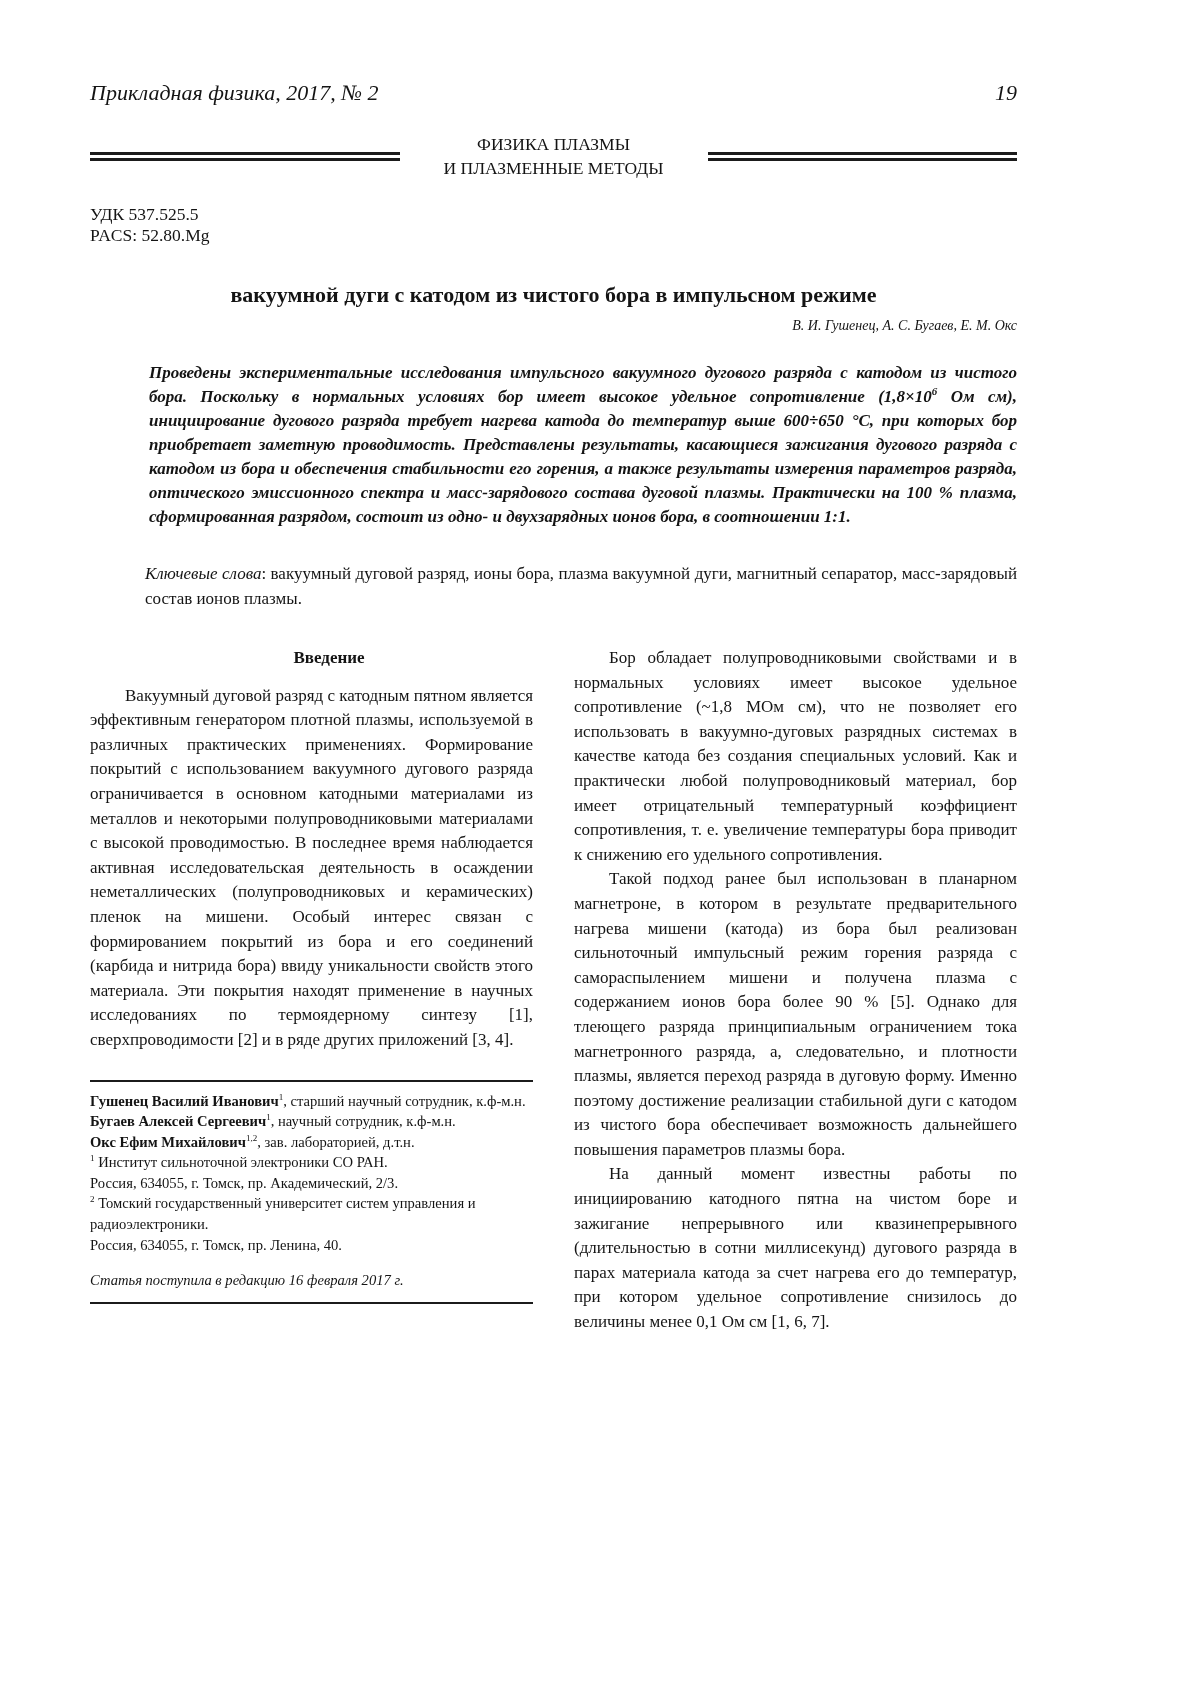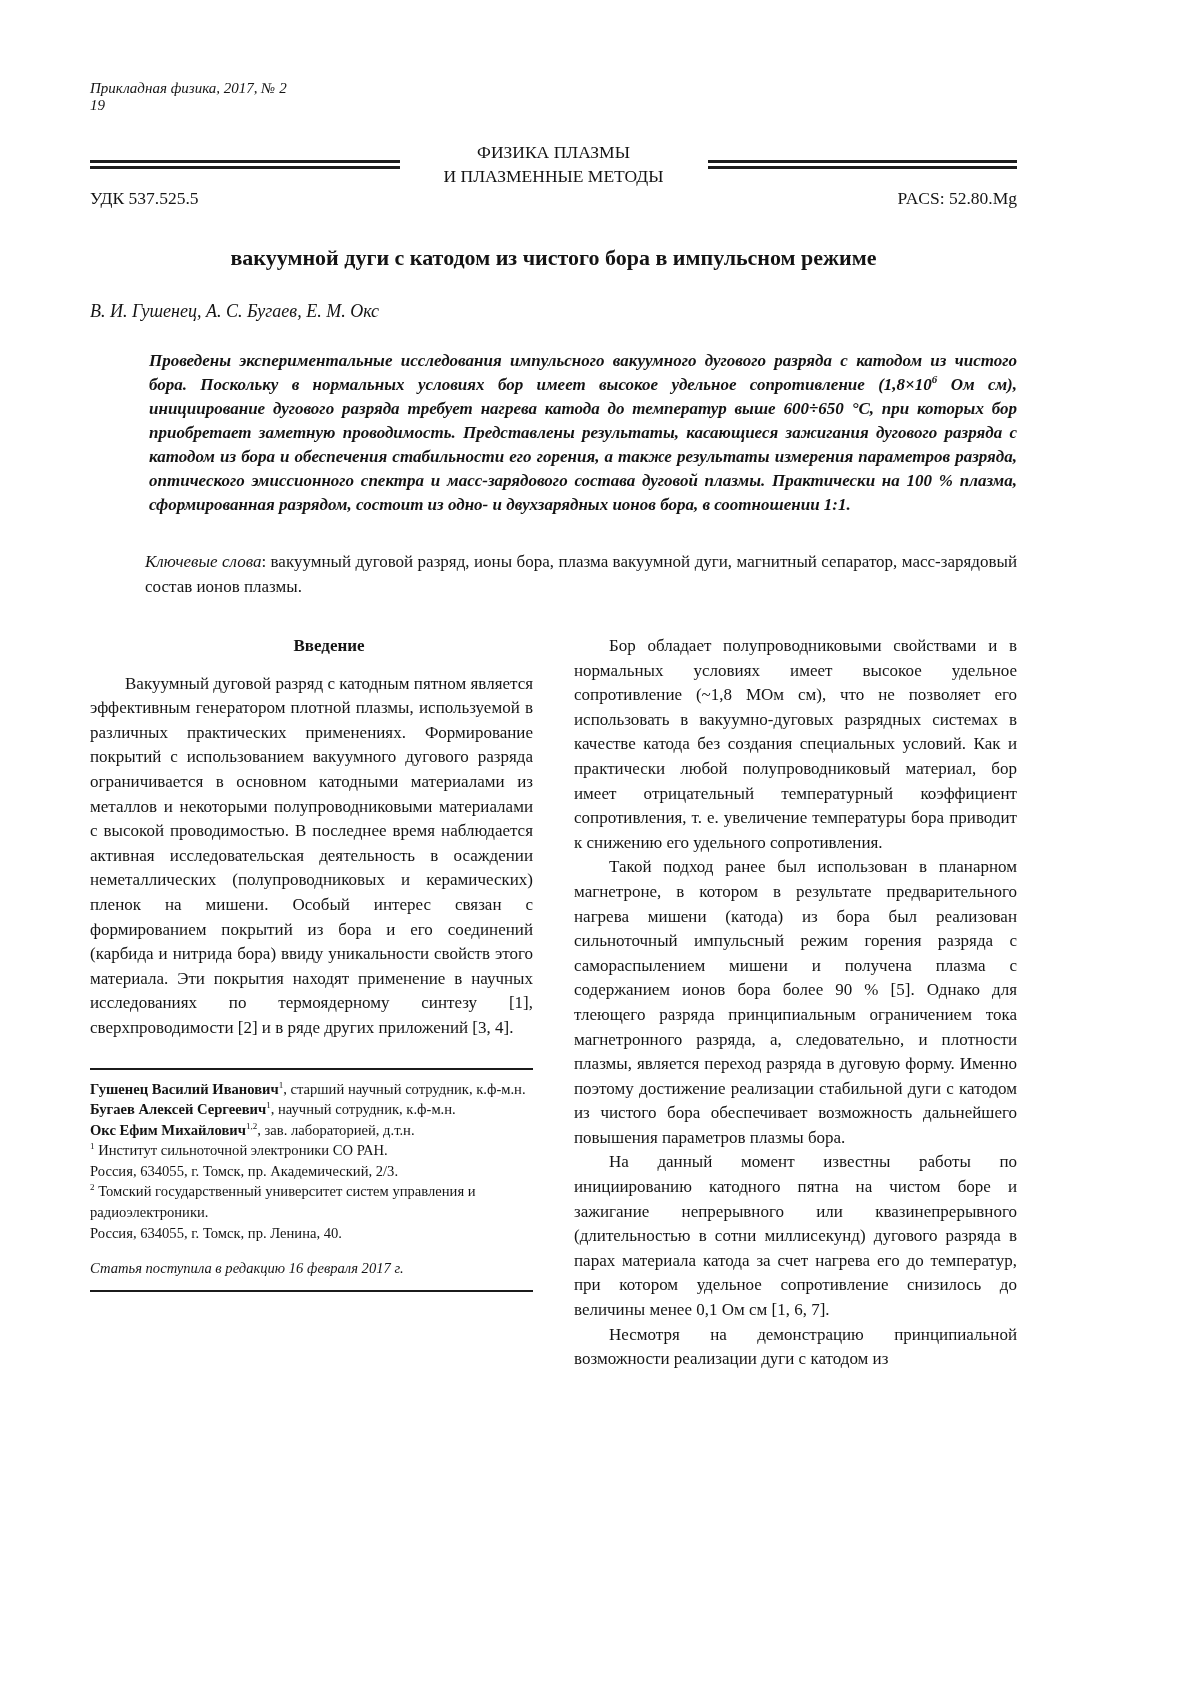--- a/index.html
+++ b/index.html
@@ -5,32 +5,32 @@
   * { margin: 0; padding: 0; box-sizing: border-box; }
   html, body { background: #ffffff; }
   body {
     width: 1200px; height: 1698px;
     position: relative; overflow: hidden;
     font-family: "Liberation Serif", "DejaVu Serif", serif;
     color: #141414;
   }
   .page { position: absolute; left: 90px; top: 80px; width: 927px; }
 
-  .header-row { display: flex; align-items: baseline; font-size: 15px; flex-direction: column; }
+  .header-row { display: flex; justify-content: space-between; align-items: baseline; font-size: 22px; }
   .journal-ref { font-style: italic; }
   .page-num { font-style: italic; }
 
   .banner { display: flex; align-items: center; margin-top: 27px; }
   .banner-rule { flex: 1 1 auto; height: 9px; border-top: 3px solid #1b1b1b; border-bottom: 3px solid #1b1b1b; }
   .banner-text { flex: 0 0 auto; padding: 0 44px; text-align: center; font-size: 17.5px; line-height: 23.5px; }
 
-  .codes-row { display: flex; justify-content: space-between; font-size: 17.5px; margin-top: 0; }
+  .codes-row { display: flex; justify-content: space-between; font-size: 17.5px; margin-top: 24px; flex-direction: column; }
 
   .title { text-align: center; font-weight: bold; font-size: 22px; line-height: 31px; margin-top: 33px; }
-  .authors { text-align: left; font-style: italic; font-size: 18px; margin-top: 28px; }
+  .authors { text-align: right; font-style: italic; font-size: 14px; margin-top: 8px; }
 
   .abstract {
     margin-top: 27px; margin-left: 59px;
     font-weight: bold; font-style: italic;
     font-size: 17px; line-height: 24px; text-align: justify;
   }
   .abstract sup { font-size: 11px; }
 
   .keywords { margin-top: 33px; margin-left: 55px; font-size: 17px; line-height: 24.5px; text-align: justify; }
   .kw-label { font-style: italic; }
@@ -100,18 +100,17 @@
         <div class="fn-line"><span>Россия, 634055, г. Томск, пр. Ленина, 40.</span></div>
         <div class="received">Статья поступила в редакцию 16 февраля 2017 г.</div>
         <div class="copy-rule"></div>
       </div>
     </div>
 
     <div class="col">
       <p>Бор обладает полупроводниковыми свойствами и в нормальных условиях имеет высокое удельное сопротивление (~1,8 МОм см), что не позволяет его использовать в вакуумно-дуговых разрядных системах в качестве катода без создания специальных условий. Как и практически любой полупроводниковый материал, бор имеет отрицательный температурный коэффициент сопротивления, т. е. увеличение температуры бора приводит к снижению его удельного сопротивления.</p>
       <p>Такой подход ранее был использован в планарном магнетроне, в котором в результате предварительного нагрева мишени (катода) из бора был реализован сильноточный импульсный режим горения разряда с самораспылением мишени и получена плазма с содержанием ионов бора более 90 % [5]. Однако для тлеющего разряда принципиальным ограничением тока магнетронного разряда, а, следовательно, и плотности плазмы, является переход разряда в дуговую форму. Именно поэтому достижение реализации стабильной дуги с катодом из чистого бора обеспечивает возможность дальнейшего повышения параметров плазмы бора.</p>
       <p>На данный момент известны работы по инициированию катодного пятна на чистом боре и зажигание непрерывного или квазинепрерывного (длительностью в сотни миллисекунд) дугового разряда в парах материала катода за счет нагрева его до температур, при котором удельное сопротивление снизилось до величины менее 0,1 Ом см [1, 6, 7].</p>
-      <p>Несмотря на демонстрацию принципиальной возможности реализации дуги с катодом из</p>
     </div>
 
   </div>
 
 </div>
 
 </body></html>

